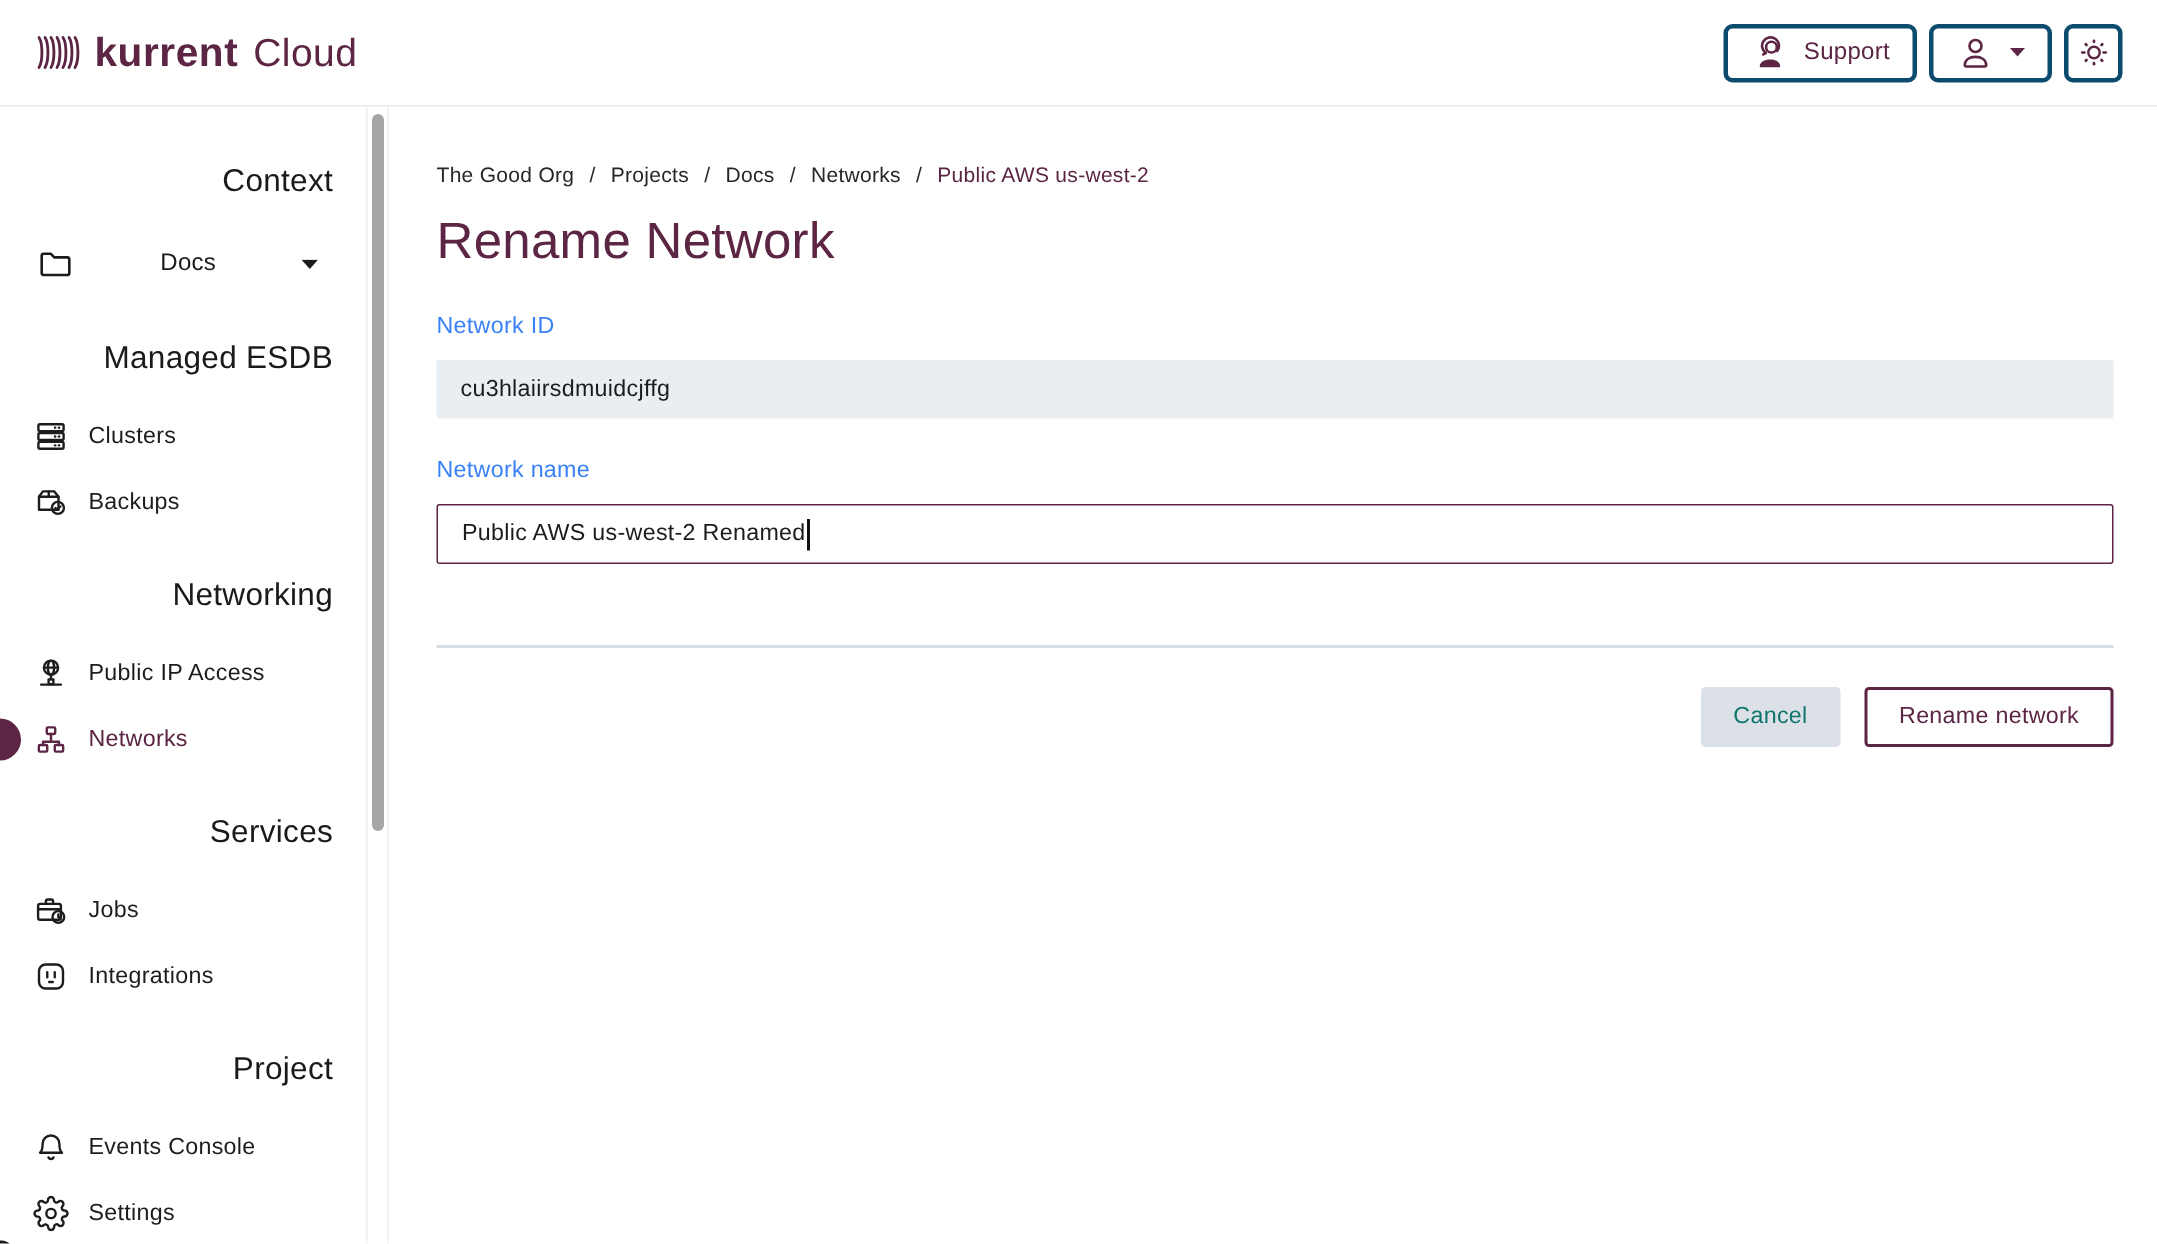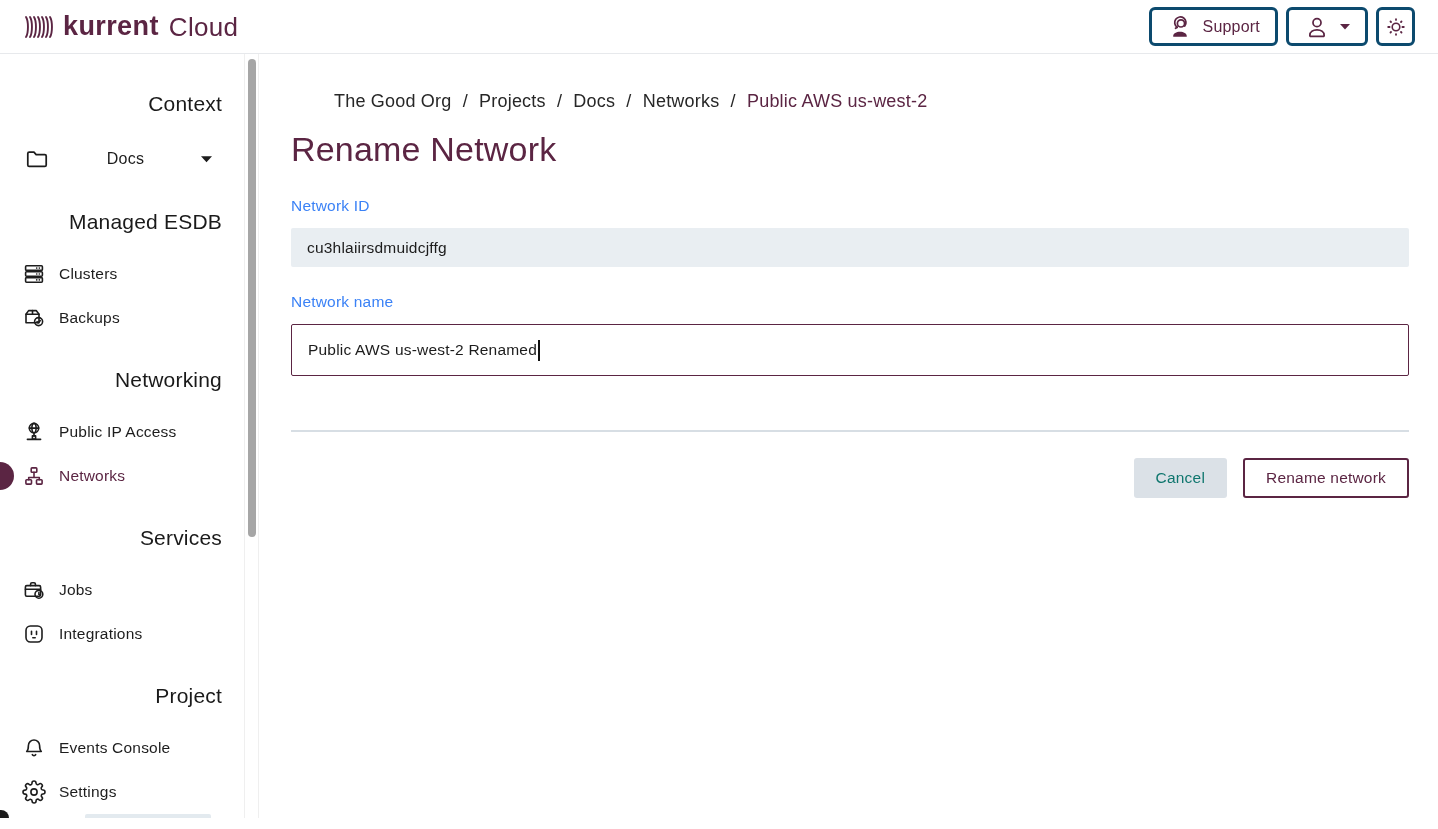--- a/index.html
+++ b/index.html
@@ -9,21 +9,21 @@
     --readonly-bg:#e9eef2;
     --divider:#d7dee4;
     --cancel-bg:#dbe1e7;
     --thumb:#a6a6a6;
   }
   *{margin:0;padding:0;box-sizing:border-box;}
   html,body{width:1438px;height:829px;overflow:hidden;background:#fff;
     font-family:"Liberation Sans",sans-serif;color:var(--text);}
 
   
-  .header{height:54px;display:flex;align-items:center;padding:0 23px;
+  .header{height:71px;display:flex;align-items:center;padding:0 23px;
     border-bottom:1px solid var(--border);background:#fff;}
   .logo{display:flex;align-items:center;gap:8px;color:var(--accent);}
   .logo-word{font-size:27px;font-weight:700;letter-spacing:.4px;line-height:1;}
   .logo-suffix{font-size:26px;font-weight:300;letter-spacing:.3px;line-height:1;margin-left:2px;}
   .header-spacer{flex:1;}
   .hbtn{display:flex;align-items:center;gap:10px;height:39px;border:3px solid #0c4a6e;
     border-radius:6px;background:#fff;color:var(--accent);padding:0 15px;cursor:pointer;}
   .hbtn + .hbtn{margin-left:8px;}
   .hbtn-label{font-size:16px;font-weight:500;letter-spacing:.2px;}
   .hbtn.square{width:39px;padding:0;justify-content:center;}
@@ -47,30 +47,30 @@
   .side-item.active{color:var(--accent);}
   .active-marker{position:absolute;left:-36px;top:-2px;width:28px;height:28px;
     border-radius:50%;background:var(--accent);}
   .icon{display:inline-flex;flex-shrink:0;}
   .sidebar-bottom-bar{position:absolute;left:85px;bottom:0;width:126px;height:4px;
     background:#e3eaef;border-radius:2px 2px 0 0;}
   .sidebar-bottom-fragment{position:absolute;left:0;bottom:0;width:9px;height:8px;
     background:#1b1b1b;border-radius:0 9px 0 0;}
 
   
-  .breadcrumb{font-size:18px;letter-spacing:.2px;color:#272727;margin-left:43px;}
+  .breadcrumb{font-size:14px;letter-spacing:.2px;color:#272727;}
   .breadcrumb .sep{margin:0 6px;color:#272727;}
   .crumb{cursor:pointer;}
   .crumb-current{color:var(--accent);}
   .page-title{margin-top:15px;font-size:34px;line-height:44px;font-weight:500;
     letter-spacing:.2px;color:var(--accent);}
   .field-label{margin-top:26px;font-size:15.5px;letter-spacing:.2px;color:#3b82f6;}
   .readonly-field{margin-top:13px;height:39px;background:var(--readonly-bg);border-radius:2px;
     display:flex;align-items:center;padding:0 16px;font-size:15.5px;letter-spacing:.2px;}
-  .text-field{margin-top:13px;height:52px;background:#fff;border:1px solid var(--accent);
+  .text-field{margin-top:13px;height:40px;background:#fff;border:1px solid var(--accent);
     border-radius:2px;display:flex;align-items:center;padding:0 16px;font-size:15.5px;
     letter-spacing:.2px;cursor:text;}
   .caret-bar{display:inline-block;width:1.5px;height:21px;background:#111;margin-left:1px;}
   .divider{margin-top:54px;border:none;border-top:2px solid var(--divider);}
   .actions{margin-top:26px;display:flex;justify-content:flex-end;gap:16px;}
   .btn{height:40px;border-radius:3px;font-size:15.5px;letter-spacing:.2px;cursor:pointer;
     font-family:"Liberation Sans",sans-serif;}
   .btn-cancel{background:var(--cancel-bg);border:none;color:#0f766e;padding:0 22px;}
   .btn-primary{background:#fff;border:2px solid var(--accent);color:var(--accent);
     padding:0 21px;font-weight:500;}

